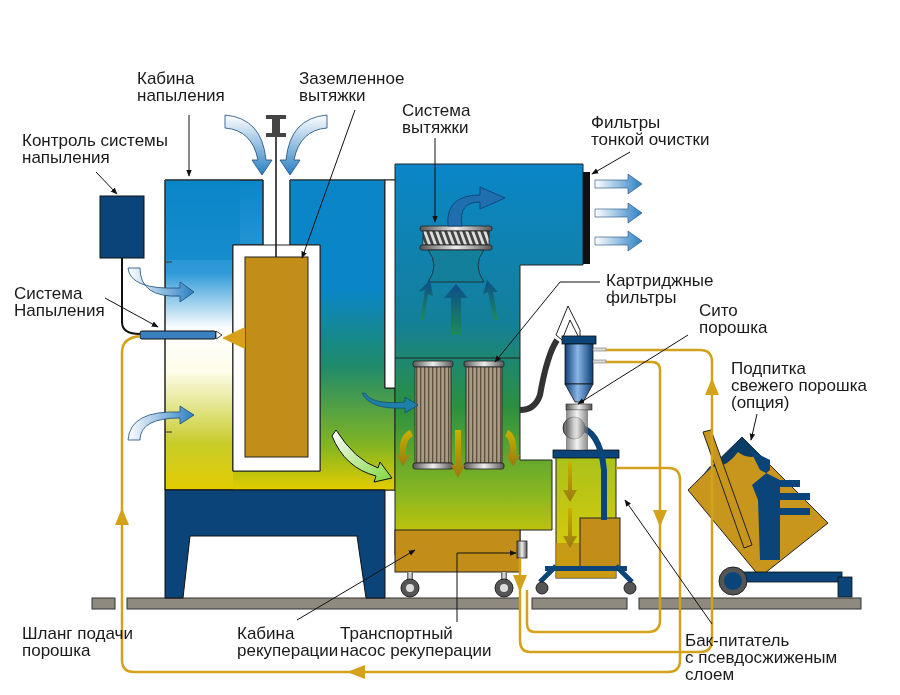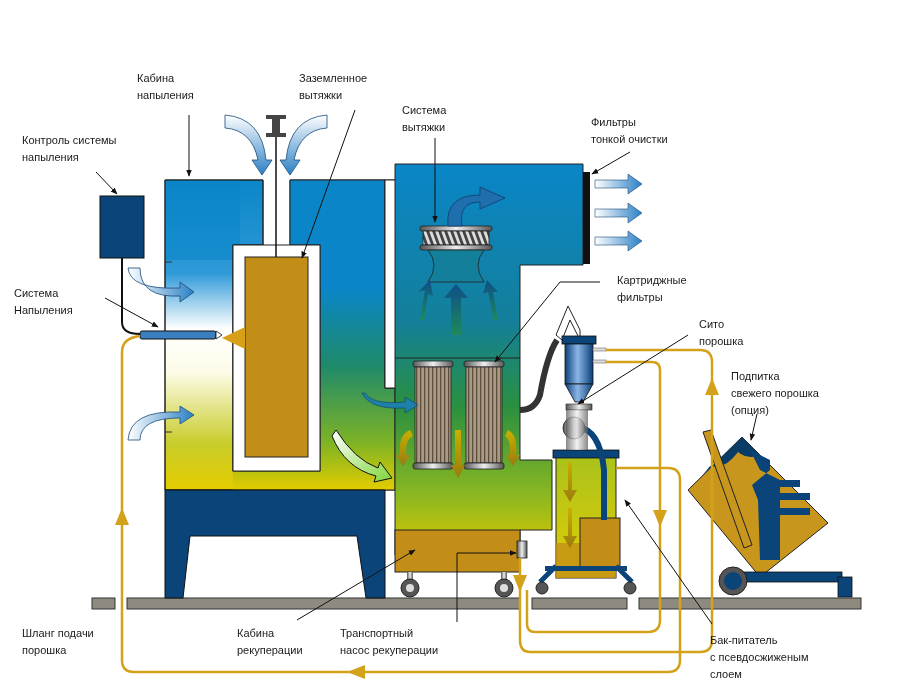--- a/index.html
+++ b/index.html
@@ -1,18 +1,18 @@
 <!DOCTYPE html>
 <html><head>
 <meta charset="utf-8">
 <style>
   html, body { margin:0; padding:0; background:#ffffff; }
   body { width:900px; height:695px; position:relative; overflow:hidden; font-family:"Liberation Sans", sans-serif; }
   #diagram { position:absolute; left:0; top:0; }
-  .lbl { position:absolute; font-size:11px; line-height:17px; color:#1a1a1a; white-space:pre; font-family:"Liberation Sans", sans-serif; }
+  .lbl { position:absolute; font-size:17px; line-height:17px; color:#1a1a1a; white-space:pre; font-family:"Liberation Sans", sans-serif; }
 </style>
 </head>
 <body>
 
 <svg id="diagram" width="900" height="695" viewBox="0 0 900 695">
   <defs>
     <linearGradient id="boothGrad" x1="0" y1="0" x2="0" y2="1">
       <stop offset="0" stop-color="#0a86c8"></stop>
       <stop offset="0.35" stop-color="#0a86c8"></stop>
       <stop offset="0.6" stop-color="#1f8a6a"></stop>
@@ -268,30 +268,30 @@
 <div class="lbl" style="left:137px;top:70px;">Кабина
 напыления</div>
 <div class="lbl" style="left:299px;top:70px;">Заземленное
 вытяжки</div>
 <div class="lbl" style="left:10px;top:132px;margin-left:12px;">Контроль системы
 напыления</div>
 <div class="lbl" style="left:402px;top:102px;">Система
 вытяжки</div>
 <div class="lbl" style="left:591px;top:114px;">Фильтры
 тонкой очистки</div>
-<div class="lbl" style="left:606px;top:272px;margin-left:11px;">Картриджные
+<div class="lbl" style="left:606px;top:272px;">Картриджные
 фильтры</div>
-<div class="lbl" style="left:699px;top:316px;">Сито
+<div class="lbl" style="left:699px;top:302px;">Сито
 порошка</div>
 <div class="lbl" style="left:14px;top:285px;">Система
 Напыления</div>
-<div class="lbl" style="left:731px;top:368px;">Подпитка
+<div class="lbl" style="left:731px;top:360px;">Подпитка
 свежего порошка
 (опция)</div>
 <div class="lbl" style="left:22px;top:625px;">Шланг подачи
 порошка</div>
 <div class="lbl" style="left:237px;top:625px;">Кабина
 рекуперации</div>
 <div class="lbl" style="left:340px;top:625px;">Транспортный
 насос рекуперации</div>
-<div class="lbl" style="left:685px;top:632px;margin-left:25px;">Бак-питатель
+<div class="lbl" style="left:685px;top:632px;">Бак-питатель
 с псевдосжиженым
 слоем</div>
 
 </body></html>

